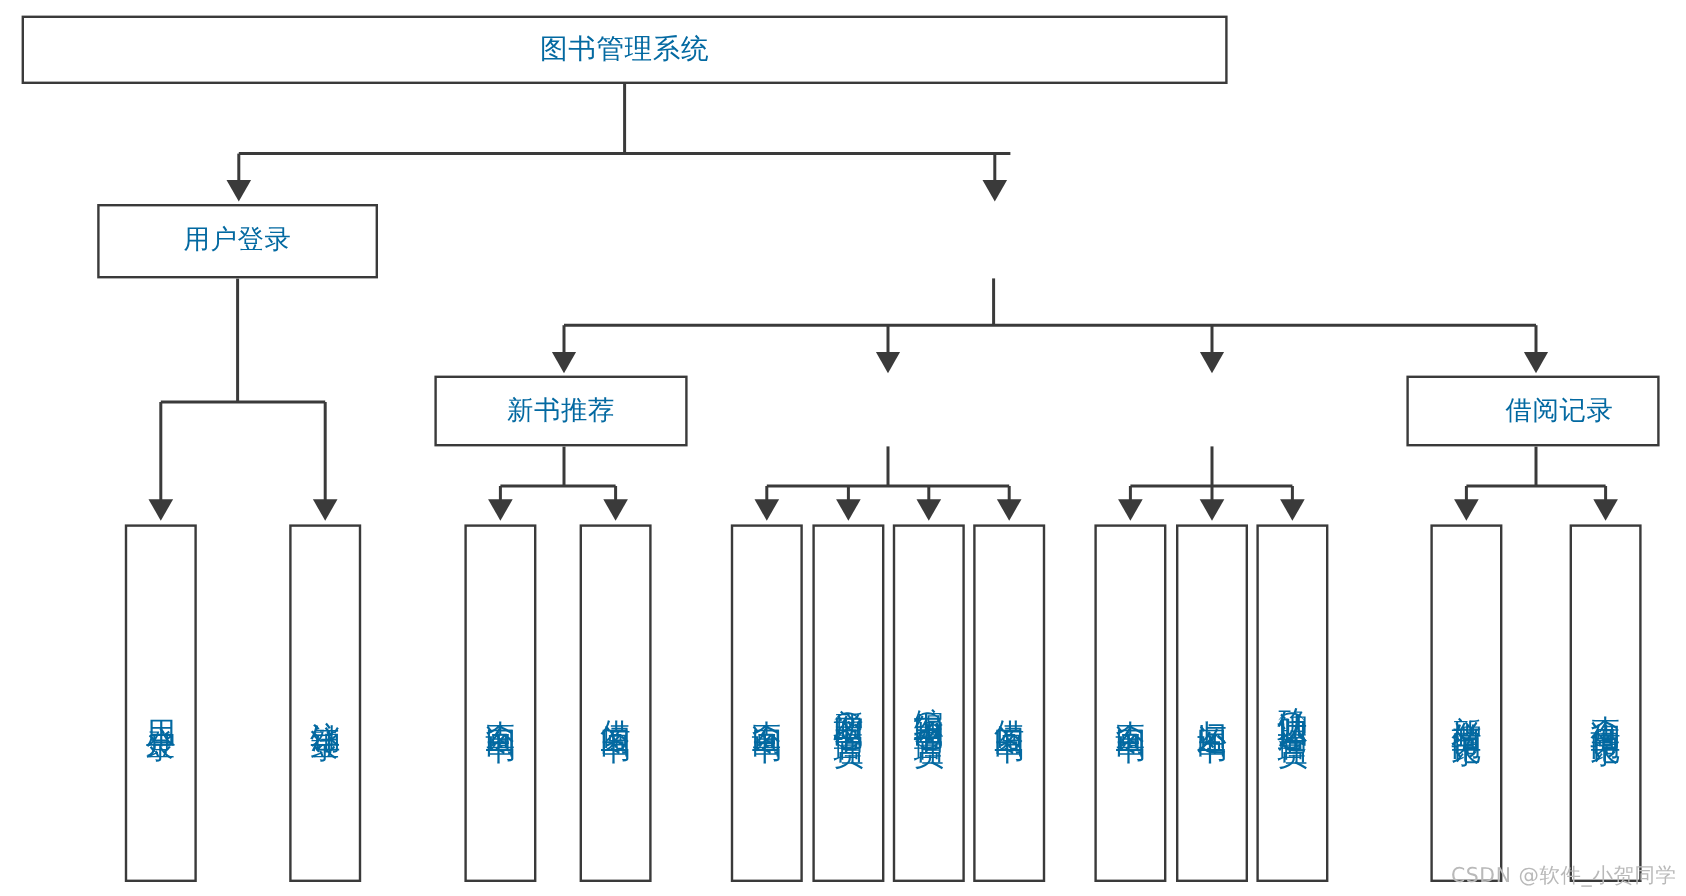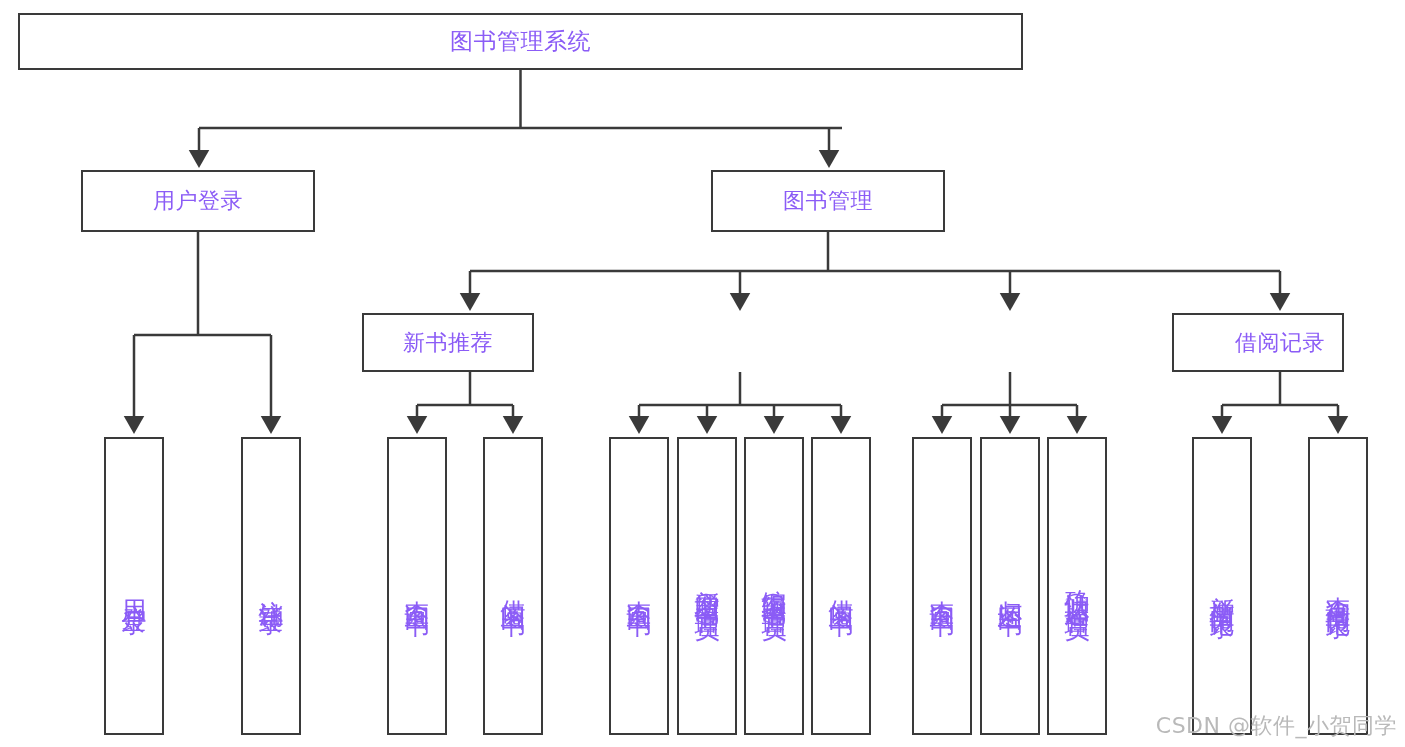--- a/index.html
+++ b/index.html
@@ -25,21 +25,21 @@
     height: 747px;
   }
   .node {
     position: absolute;
     box-sizing: border-box;
     border: 2.5px solid #3a3a3a;
     background: #ffffff;
     display: flex;
     align-items: center;
     justify-content: center;
-    color: #8b5cf6;
+    color: #0369a1;
     z-index: 2;
   }
   .node-label {
     display: block;
     text-align: center;
     line-height: 1.05;
     letter-spacing: 0.5px;
   }
   
   .root {
@@ -54,21 +54,21 @@
     top: 170px;
     width: 234px;
     height: 62px;
   }
   .lvl1 .node-label { font-size: 22px; }
   .lvl1-a { left: 81px; }
   .lvl1-b { left: 711px; }
   
   .lvl2 {
     top: 313px;
-    width: 172px;
+    width: 211px;
     height: 59px;
   }
   .lvl2 .node-label { font-size: 22px; }
   .lvl2-a { left: 362px; }
   .lvl2-b { left: 632px; }
   .lvl2-c { left: 902px; }
   .lvl2-d { left: 1172px; padding-left: 44px; }
   
   .leaf {
     top: 437px;
@@ -89,21 +89,21 @@
     justify-content: center;
   }
   .leaf.tall .node-label {
     align-items: flex-start;
   }
   
   #watermark {
     position: absolute;
     right: 8px;
     bottom: 6px;
-    font-size: 22px;
+    font-size: 17px;
     color: #b9b9b9;
     letter-spacing: 0.5px;
     z-index: 5;
     white-space: nowrap;
   }
 </style>
 </head>
 <body>
 
 <div id="canvas">
@@ -158,23 +158,20 @@
     </g>
   </svg>
 
   <div class="node root">
     <span class="node-label">图书管理系统</span>
   </div>
 
   <div class="node lvl1 lvl1-a">
     <span class="node-label">用户登录</span>
   </div>
-  <div class="node lvl1 lvl1-b">
-    <span class="node-label">图书管理</span>
-  </div>
 
   <div class="node lvl2 lvl2-a">
     <span class="node-label">新书推荐</span>
   </div>
   <div class="node lvl2 lvl2-d">
     <span class="node-label">借阅记录</span>
   </div>
 
   <div class="node leaf" style="left:104px;">
     <span class="node-label">用户登录</span>

